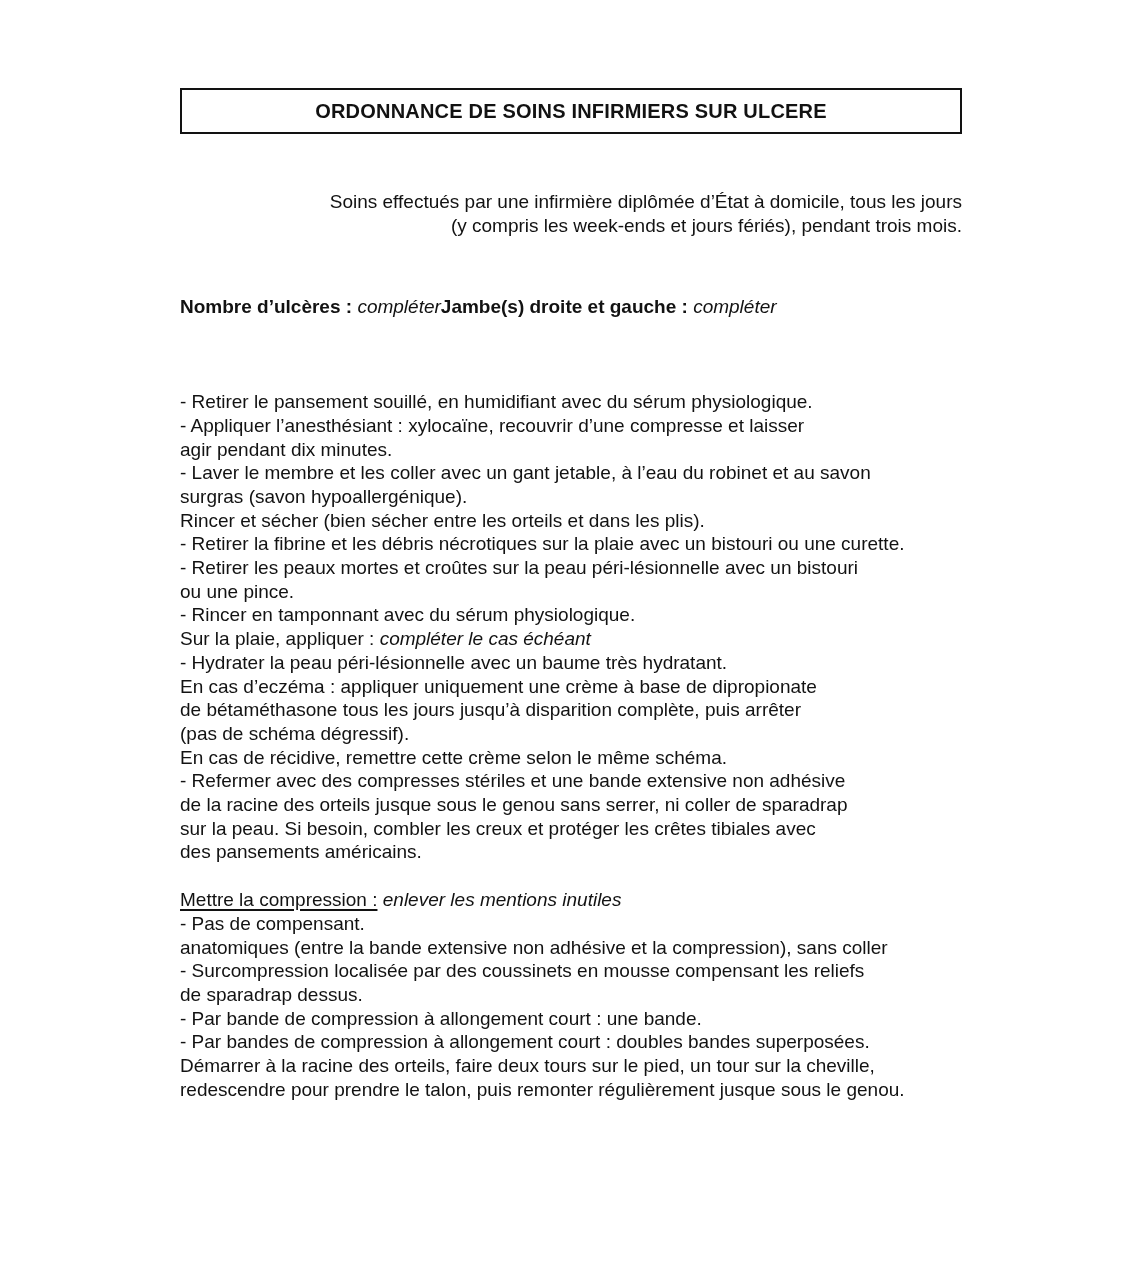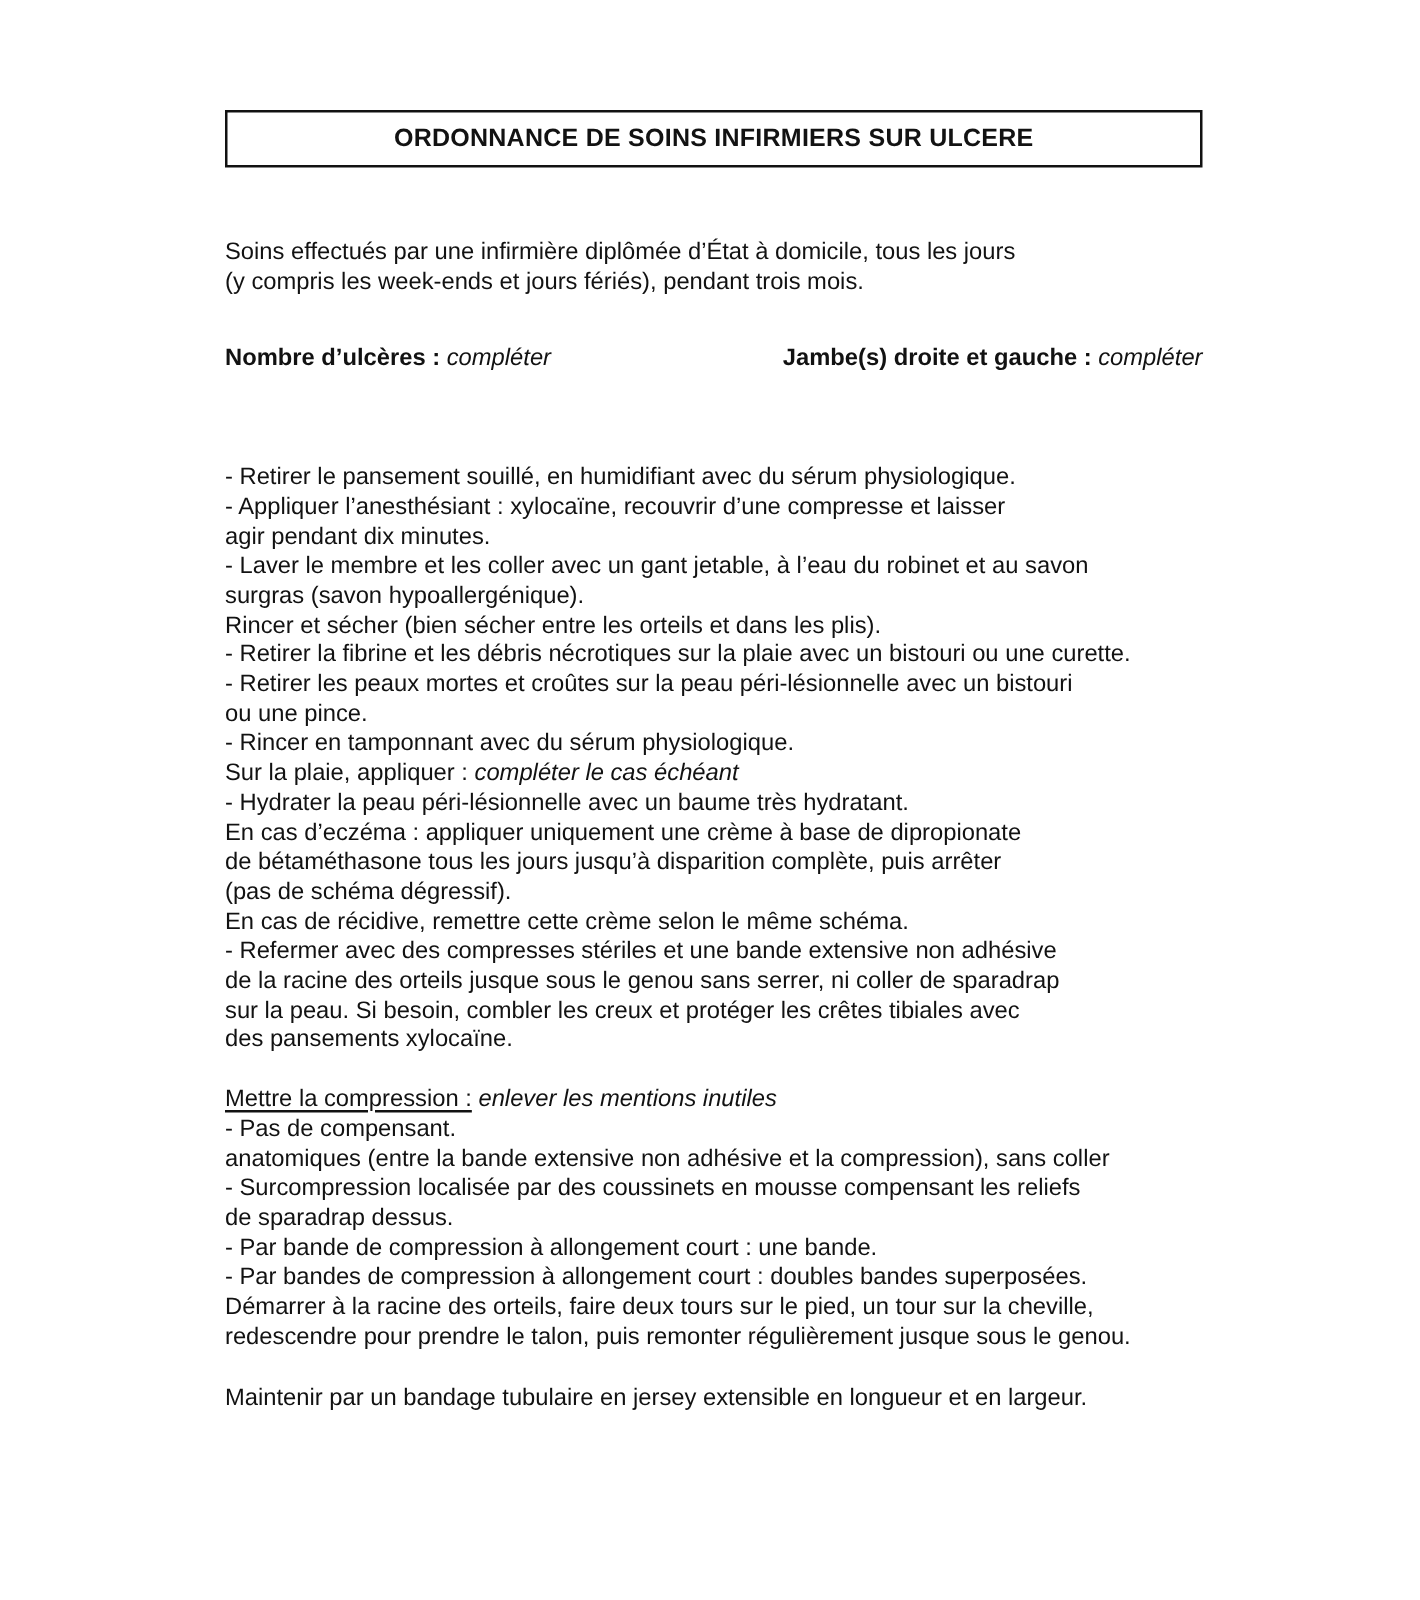--- a/index.html
+++ b/index.html
@@ -28,25 +28,24 @@
     font-weight: bold;
     font-size: 20px;
     letter-spacing: 0.2px;
     white-space: nowrap;
   }
   .content {
     margin-left: 180px;
     width: 782px;
   }
   .line { white-space: nowrap; }
-  .intro { margin-top: 56px; }
+  .intro { margin-top: 56px; text-align: right; }
   .fields-row {
-    margin-top: 38px;
+    margin-top: 58px;
     display: flex;
-    justify-content: space-between;
     white-space: nowrap;
   }
   .field-label { font-weight: bold; }
   .italic { font-style: italic; }
   .underline {
     text-decoration: underline;
     text-decoration-thickness: 1.5px;
     text-underline-offset: 3px;
   }
   .section-care { margin-top: 71px; }
@@ -91,33 +90,30 @@
 
     <div class="section-skin">
       <div class="line">- Hydrater la peau péri-lésionnelle avec un baume très hydratant.</div>
       <div class="line">En cas d’eczéma : appliquer uniquement une crème à base de dipropionate</div>
       <div class="line">de bétaméthasone tous les jours jusqu’à disparition complète, puis arrêter</div>
       <div class="line">(pas de schéma dégressif).</div>
       <div class="line">En cas de récidive, remettre cette crème selon le même schéma.</div>
       <div class="line">- Refermer avec des compresses stériles et une bande extensive non adhésive</div>
       <div class="line">de la racine des orteils jusque sous le genou sans serrer, ni coller de sparadrap</div>
       <div class="line">sur la peau. Si besoin, combler les creux et protéger les crêtes tibiales avec</div>
-      <div class="line">des pansements xylocaïne.</div>
+      <div class="line">des pansements américains.</div>
     </div>
 
     <div class="section-compression">
       <div class="line"><span class="underline">Mettre la compression :</span> <span class="italic">enlever les mentions inutiles</span></div>
       <div class="line">- Pas de compensant.</div>
       <div class="line">anatomiques (entre la bande extensive non adhésive et la compression), sans coller</div>
       <div class="line">- Surcompression localisée par des coussinets en mousse compensant les reliefs</div>
       <div class="line">de sparadrap dessus.</div>
       <div class="line">- Par bande de compression à allongement court : une bande.</div>
       <div class="line">- Par bandes de compression à allongement court : doubles bandes superposées.</div>
       <div class="line">Démarrer à la racine des orteils, faire deux tours sur le pied, un tour sur la cheville,</div>
       <div class="line">redescendre pour prendre le talon, puis remonter régulièrement jusque sous le genou.</div>
     </div>
 
-    <div class="closing">
-      <div class="line">Maintenir par un bandage tubulaire en jersey extensible en longueur et en largeur.</div>
-    </div>
 
   </div>
 </div>
 
 </body></html>

